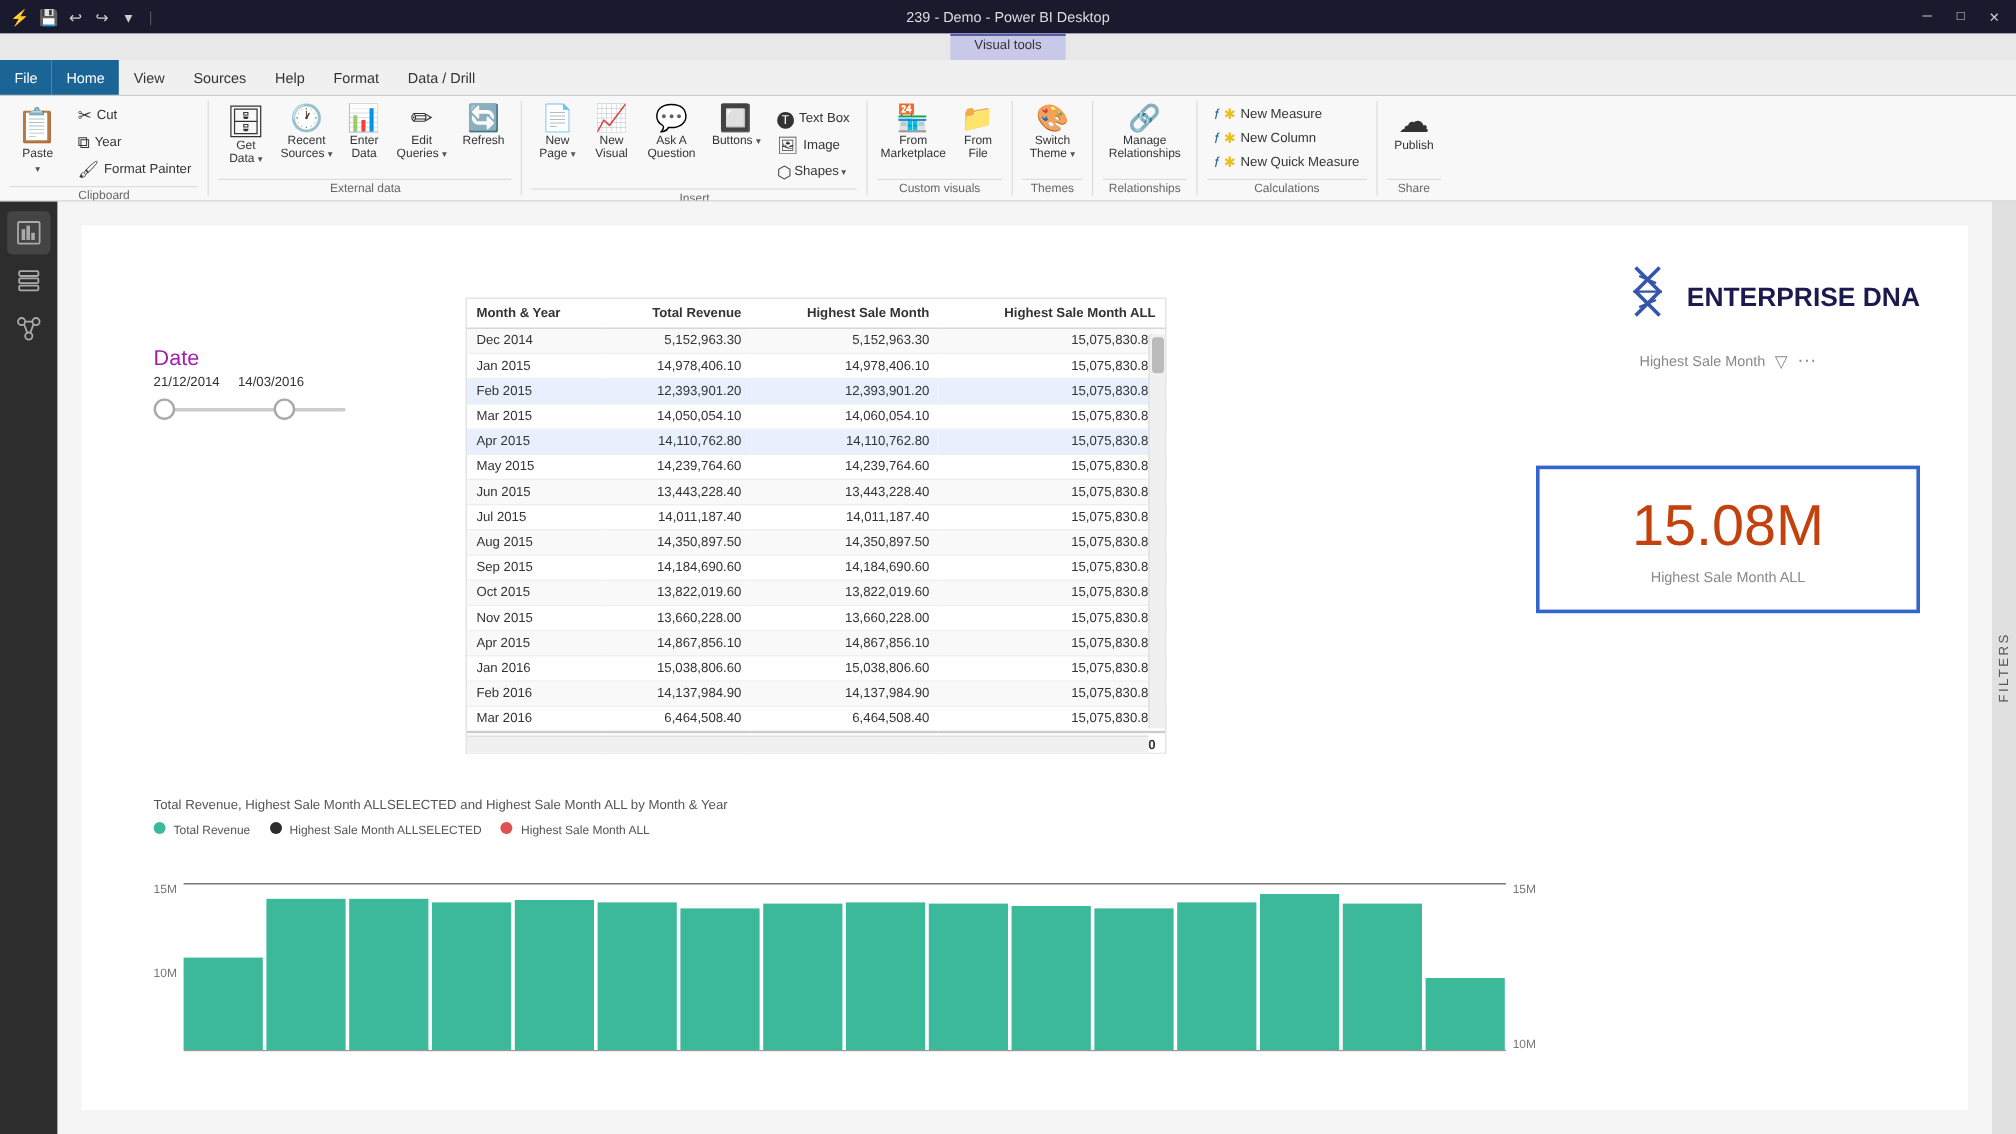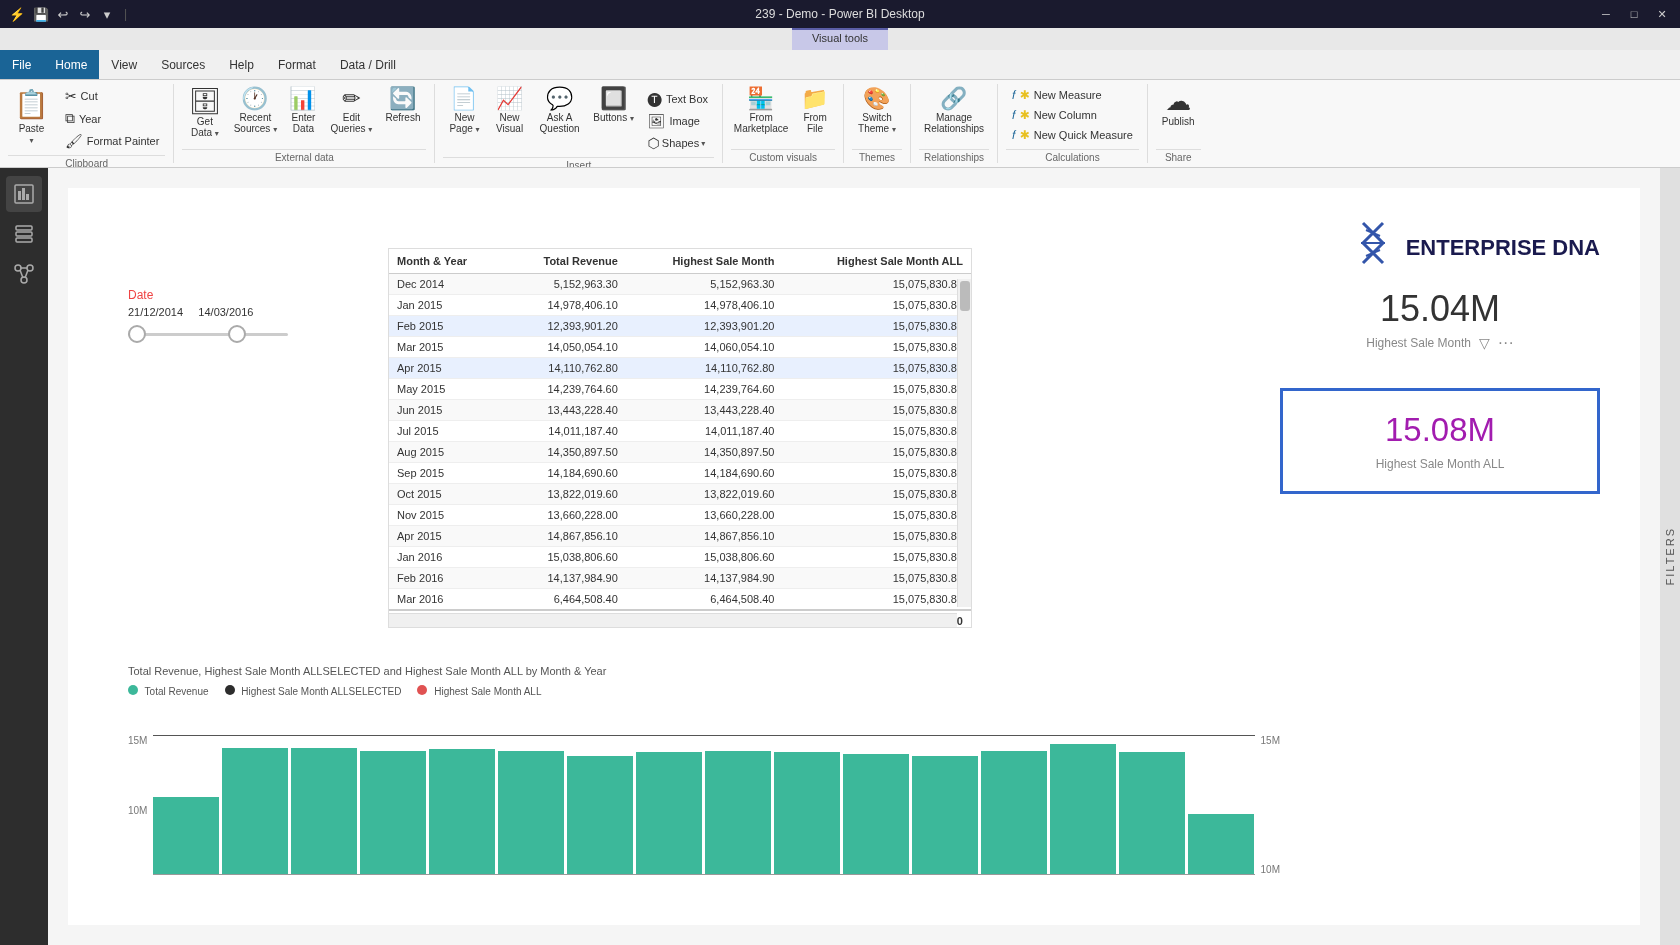--- a/index.html
+++ b/index.html
@@ -185,21 +185,21 @@
     }
     .dna-icon { font-size: 40px; color: #3366cc; }
     .dna-text { font-size: 22px; font-weight: bold; color: #1a1a4e; }
 
     
     .date-filter {
       position: absolute;
       left: 60px;
       top: 100px;
     }
-    .date-label { font-size: 12px; color: #ef4444; margin-bottom: 4px; }
+    .date-label { font-size: 18px; color: #a21caf; margin-bottom: 4px; }
     .date-range { font-size: 11px; color: #333; margin-bottom: 6px; }
     .date-slider {
       width: 160px;
       height: 20px;
       display: flex;
       align-items: center;
       position: relative;
     }
     .slider-track {
       width: 100%;
@@ -299,21 +299,21 @@
     .kpi-bottom {
       position: absolute;
       right: 40px;
       top: 200px;
       width: 320px;
       border: 3px solid #3366cc;
       background: white;
       padding: 20px;
       text-align: center;
     }
-    .kpi-bottom-value { font-size: 33px; color: #a21caf; font-weight: 300; }
+    .kpi-bottom-value { font-size: 48px; color: #c2410c; font-weight: 300; }
     .kpi-bottom-label { font-size: 12px; color: #888; margin-top: 8px; }
 
     
     .chart-area {
       position: absolute;
       left: 60px;
       bottom: 20px;
       right: 360px;
       height: 240px;
     }
@@ -718,21 +718,20 @@
             </tbody>
         </table>
         <div class="table-scrollbar">
           <div class="scrollbar-thumb"></div>
         </div>
         <div class="table-scroll-bottom"></div>
       </div>
     </div>
 
     <div class="kpi-top">
-      <div class="kpi-value-large">15.04M</div>
       <div class="kpi-label">
         <span>Highest Sale Month</span>
         <span class="filter-icon">▽</span>
         <span class="ellipsis">···</span>
       </div>
     </div>
 
     <div class="kpi-bottom">
       <div class="kpi-bottom-value">15.08M</div>
       <div class="kpi-bottom-label">Highest Sale Month ALL</div>

